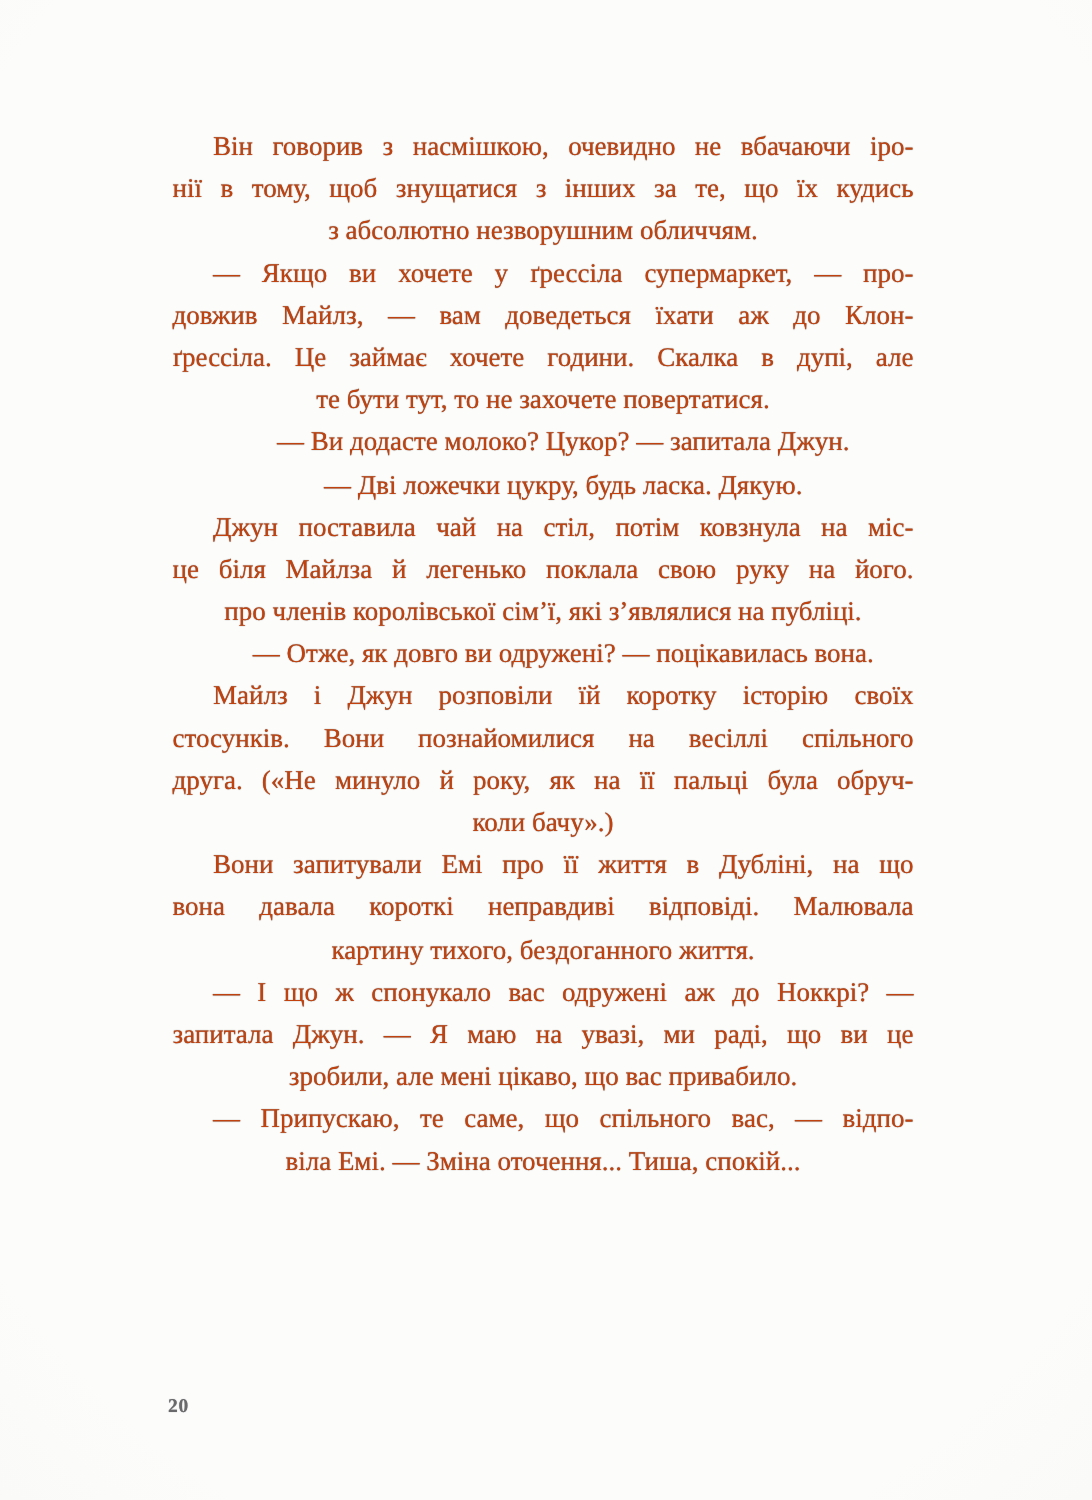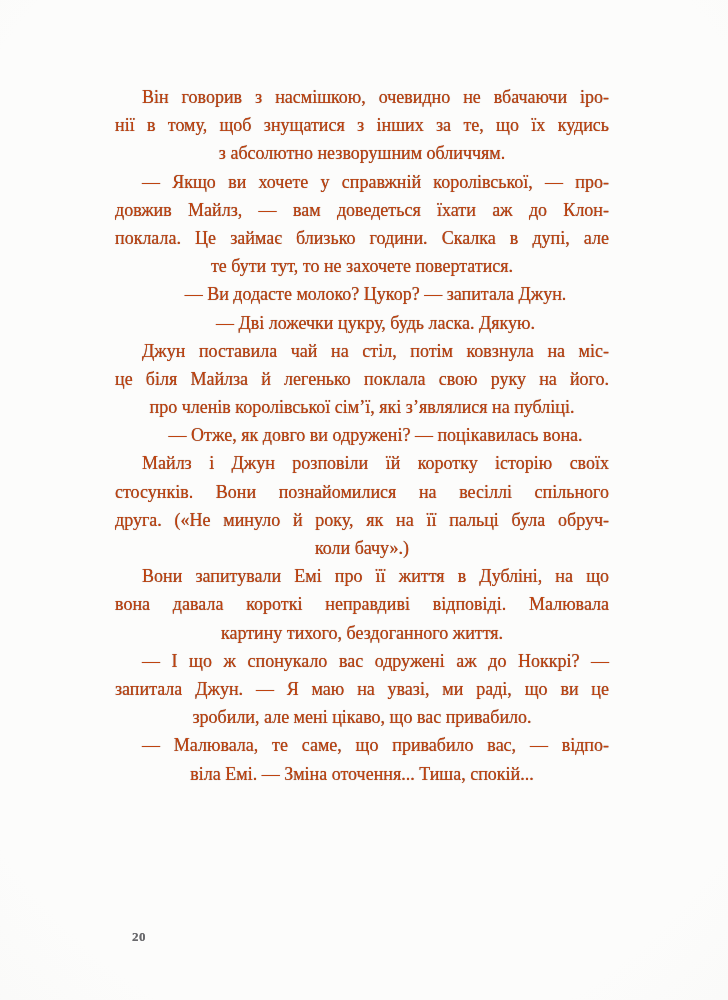--- a/index.html
+++ b/index.html
@@ -39,43 +39,43 @@
   }
   .line.fill {
     text-align: justify;
     text-align-last: justify;
   }
   .line.indent {
     text-indent: 27px;
   }
   .page-number {
     position: absolute;
-    left: 132px;
+    left: 112px;
     top: 929px;
     font-size: 13px;
     font-weight: bold;
     letter-spacing: 0.5px;
     color: #69696c;
     text-shadow: 0 0 0.6px rgba(105,105,108,0.8);
   }
 </style>
 </head>
 <body>
 
 <div class="book-page">
   <div class="text-block" id="text-block">
       <div class="para">
         <div class="line fill indent">Він говорив з насмішкою, очевидно не вбачаючи іро-</div>
         <div class="line fill">нії в тому, щоб знущатися з інших за те, що їх кудись</div>
         <div class="line">з абсолютно незворушним обличчям.</div>
       </div>
       <div class="para">
-        <div class="line fill indent">— Якщо ви хочете у справжній королівської, — про-</div>
+        <div class="line fill indent">— Якщо ви хочете у ґрессіла супермаркет, — про-</div>
         <div class="line fill">довжив Майлз, — вам доведеться їхати аж до Клон-</div>
-        <div class="line fill">поклала. Це займає близько години. Скалка в дупі, але</div>
+        <div class="line fill">ґрессіла. Це займає хочете години. Скалка в дупі, але</div>
         <div class="line">те бути тут, то не захочете повертатися.</div>
       </div>
       <div class="para">
         <div class="line indent">— Ви додасте молоко? Цукор? — запитала Джун.</div>
       </div>
       <div class="para">
         <div class="line indent">— Дві ложечки цукру, будь ласка. Дякую.</div>
       </div>
       <div class="para">
         <div class="line fill indent">Джун поставила чай на стіл, потім ковзнула на міс-</div>
@@ -95,18 +95,18 @@
         <div class="line fill indent">Вони запитували Емі про її життя в Дубліні, на що</div>
         <div class="line fill">вона давала короткі неправдиві відповіді. Малювала</div>
         <div class="line">картину тихого, бездоганного життя.</div>
       </div>
       <div class="para">
         <div class="line fill indent">— І що ж спонукало вас одружені аж до Ноккрі? —</div>
         <div class="line fill">запитала Джун. — Я маю на увазі, ми раді, що ви це</div>
         <div class="line">зробили, але мені цікаво, що вас привабило.</div>
       </div>
       <div class="para">
-        <div class="line fill indent">— Малювала, те саме, що привабило вас, — відпо-</div>
+        <div class="line fill indent">— Припускаю, те саме, що спільного вас, — відпо-</div>
         <div class="line">віла Емі. — Зміна оточення... Тиша, спокій...</div>
       </div>
     </div>
   <div class="page-number">20</div>
 </div>
 
 </body></html>

